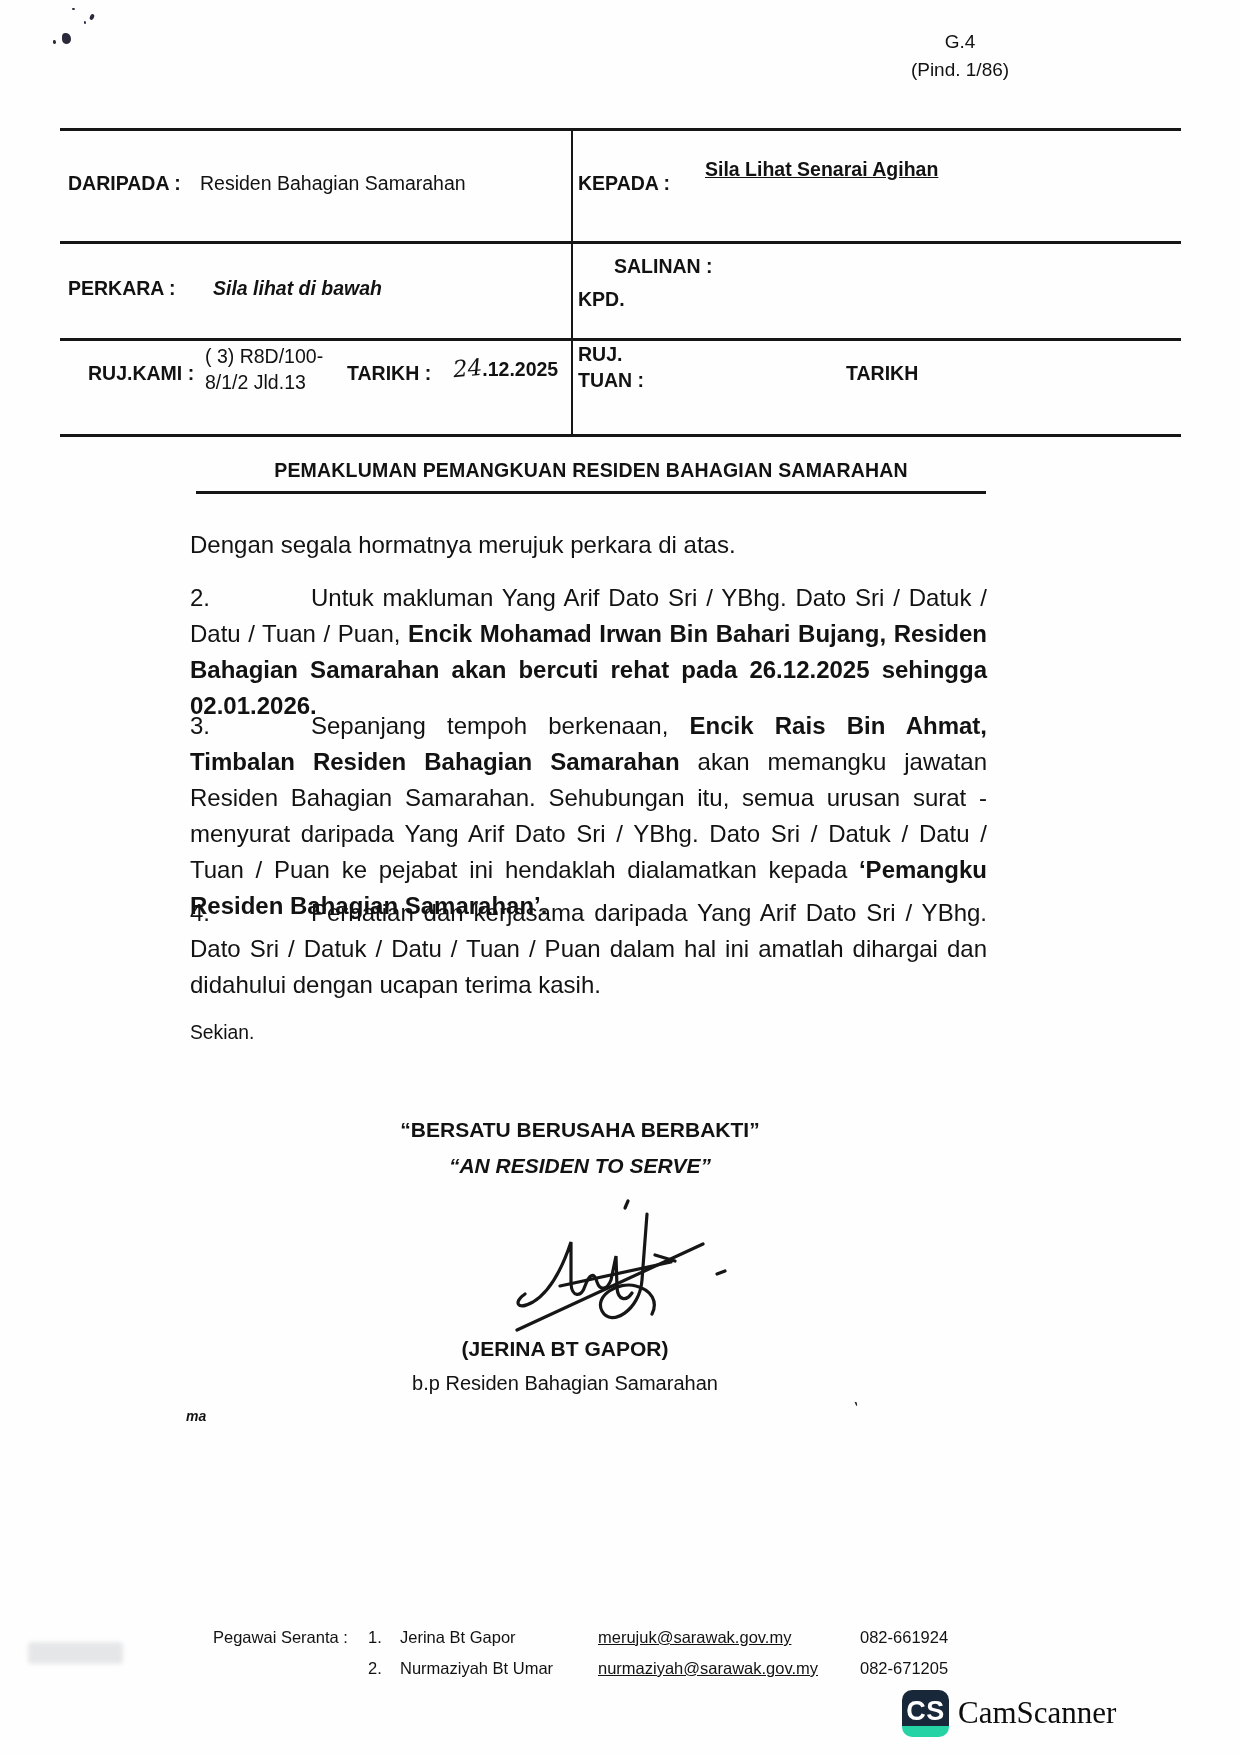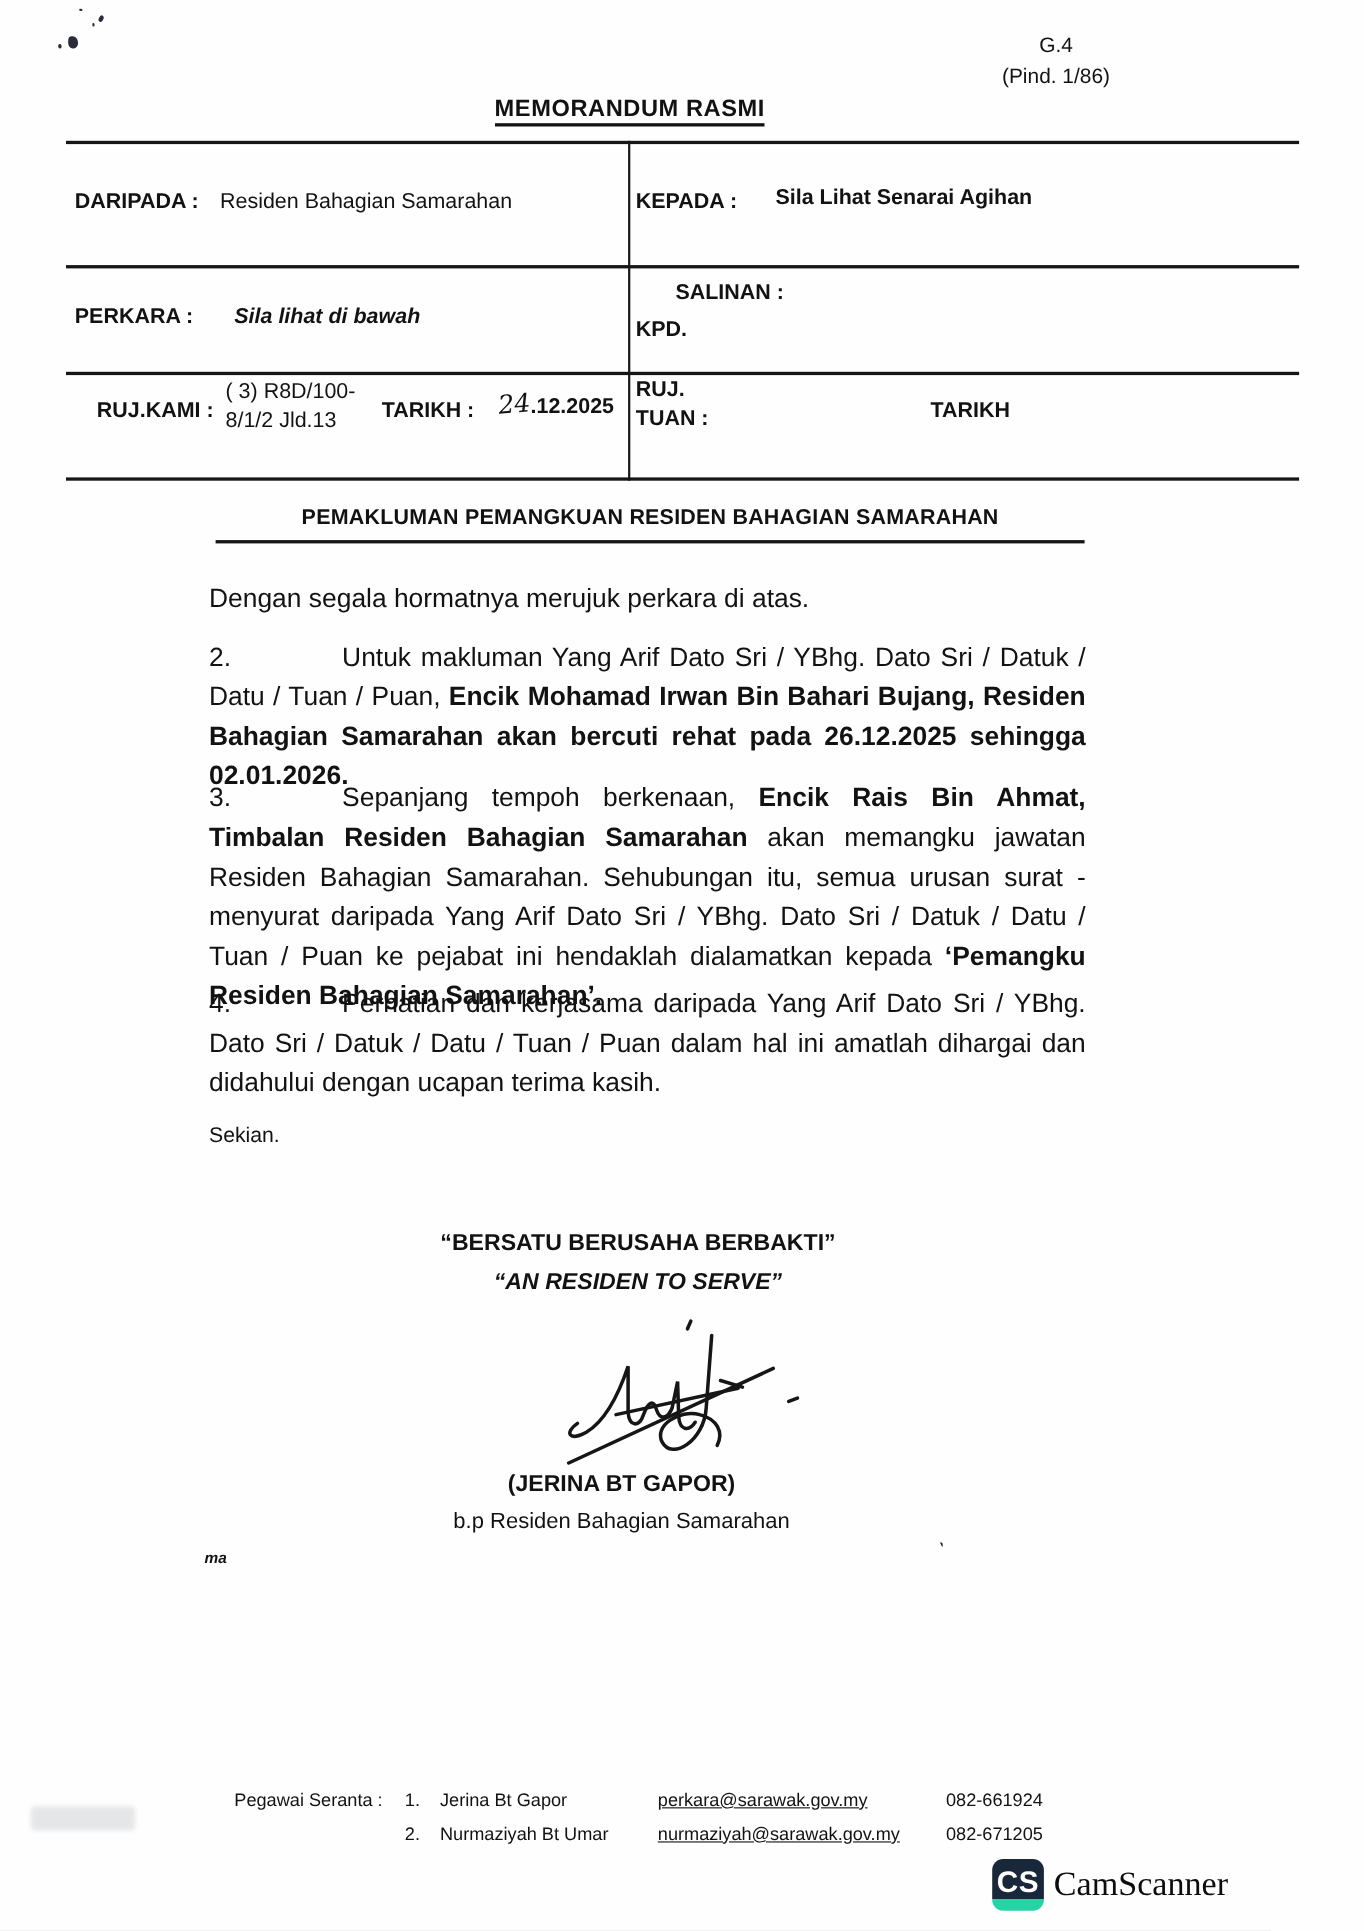--- a/index.html
+++ b/index.html
@@ -63,35 +63,32 @@
   <div class="speck" style="top:40px;left:53px;width:3px;height:4px;"></div>
   <div class="speck" style="top:14px;left:90px;width:4px;height:6px;transform:rotate(30deg);"></div>
   <div class="speck" style="top:21px;left:84px;width:2px;height:3px;"></div>
   <div class="speck" style="top:8px;left:72px;width:3px;height:2px;"></div>
 
   <div class="abs formcode">
     <div>G.4</div>
     <div>(Pind. 1/86)</div>
   </div>
 
-  <div class="abs title">
-    <span>MEMORANDUM RASMI</span>
-  </div>
 
   <div class="abs memo-table">
     <div class="hline" style="top:0;"></div>
     <div class="hline" style="top:113px;"></div>
     <div class="hline" style="top:210px;"></div>
     <div class="hline" style="top:306px;"></div>
     <div class="vline"></div>
 
     <div class="abs cell-label" style="top:42px;left:8px;">DARIPADA :</div>
     <div class="abs cell-val" style="top:42px;left:140px;">Residen Bahagian Samarahan</div>
     <div class="abs cell-label" style="top:42px;left:518px;">KEPADA :</div>
-    <div class="abs cell-label" style="top:38px;left:645px;">Sila Lihat Senarai Agihan</div>
+    <div class="abs cell-label" style="top:28px;left:645px;text-decoration:underline;">Sila Lihat Senarai Agihan</div>
 
     <div class="abs cell-label" style="top:147px;left:8px;">PERKARA :</div>
     <div class="abs cell-label i" style="top:147px;left:153px;">Sila lihat di bawah</div>
     <div class="abs cell-label" style="top:125px;left:518px;margin-left:36px;">SALINAN :</div>
     <div class="abs cell-label" style="top:158px;left:518px;">KPD.</div>
 
     <div class="abs cell-label" style="top:232px;left:8px;margin-left:20px;">RUJ.KAMI :</div>
     <div class="abs cell-val" style="top:215px;left:145px;">
       <div>( 3) R8D/100-</div>
       <div>8/1/2 Jld.13</div>
@@ -144,21 +141,21 @@
   <div class="abs sig-name">(JERINA BT GAPOR)</div>
   <div class="abs sig-bp">b.p Residen Bahagian Samarahan</div>
   <div class="abs initials">ma</div>
   <div class="abs stray-tick">ˋ</div>
 
   <div class="abs footer">
     <span class="lbl">Pegawai Seranta :</span>
     <div class="frow" style="top:3px;">
       <span class="num">1.</span>
       <span class="nm">Jerina Bt Gapor</span>
-      <span class="em">perkara@sarawak.gov.my</span>
+      <span class="em">merujuk@sarawak.gov.my</span>
       <span class="ph">082-661924</span>
     </div>
     <div class="frow" style="top:34px;">
       <span class="num">2.</span>
       <span class="nm">Nurmaziyah Bt Umar</span>
       <span class="em">nurmaziyah@sarawak.gov.my</span>
       <span class="ph">082-671205</span>
     </div>
   </div>
 

